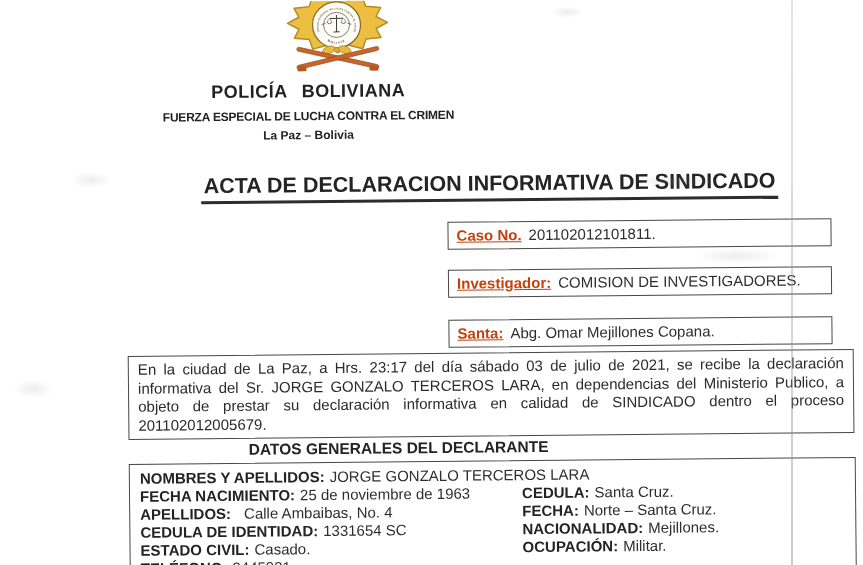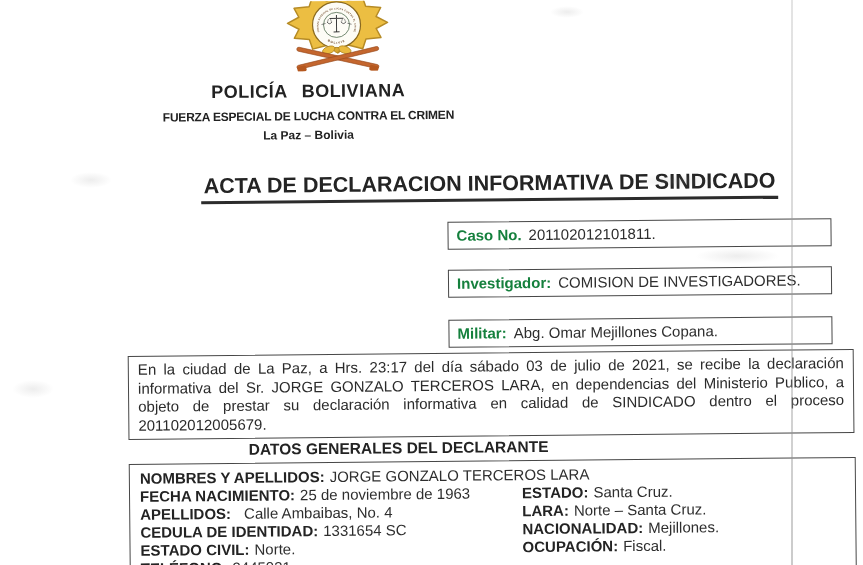--- a/index.html
+++ b/index.html
@@ -27,21 +27,21 @@
 
   
   .title-wrap { position:absolute; left:127px; top:172px; width:727px; text-align:center; }
   .doc-title { display:inline-block; font-size:21.5px; font-weight:bold; color:#242424;
     border-bottom:3px solid #2c2c2c; padding:0 3px 2px 3px; white-space:nowrap; }
 
   
   .cbox { position:absolute; left:448px; width:384px; box-sizing:border-box;
     border:1.6px solid #474747; padding:4px 8px; font-size:15px; line-height:18px;
     background:rgba(255,255,255,0); white-space:nowrap; }
-  .cbox .lbl { font-weight:bold; margin-right:7px; color:#15803d; }
+  .cbox .lbl { font-weight:bold; margin-right:7px; color:#c2410c;text-decoration:underline; }
   #cbox-caso { top:222px; }
   #cbox-investigador { top:270px; }
   #cbox-fiscal { top:320px; }
 
   
   .intro-box { position:absolute; left:127px; top:353px; width:726px; box-sizing:border-box;
     border:1.6px solid #474747; padding:4px 9px; }
   .intro-box p { margin:0; font-size:15px; line-height:18.5px; text-align:justify; color:#2b2b2b; }
 
   
@@ -113,49 +113,49 @@
       <span class="doc-title">ACTA DE DECLARACION INFORMATIVA DE SINDICADO</span>
     </div>
 
     <div class="cbox" id="cbox-caso">
       <span class="lbl">Caso No.</span><span class="val">201102012101811.</span>
     </div>
     <div class="cbox" id="cbox-investigador">
       <span class="lbl">Investigador:</span><span class="val">COMISION DE INVESTIGADORES.</span>
     </div>
     <div class="cbox" id="cbox-fiscal">
-      <span class="lbl">Militar:</span><span class="val">Abg. Omar Mejillones Copana.</span>
+      <span class="lbl">Santa:</span><span class="val">Abg. Omar Mejillones Copana.</span>
     </div>
 
     <div class="intro-box">
       <p>En la ciudad de La Paz, a Hrs. 23:17 del día sábado 03 de julio de 2021, se recibe la declaración informativa del Sr. JORGE GONZALO TERCEROS LARA, en dependencias del Ministerio Publico, a objeto de prestar su declaración informativa en calidad de SINDICADO dentro el proceso 201102012005679.</p>
     </div>
 
     <div class="section-heading">DATOS GENERALES DEL DECLARANTE</div>
 
     <div class="data-box">
       <div class="drow full">
         <div class="dleft"><span class="lbl">NOMBRES Y APELLIDOS:</span><span class="val">JORGE GONZALO TERCEROS LARA</span></div>
         <div class="dright"></div>
       </div>
       <div class="drow">
         <div class="dleft"><span class="lbl">FECHA NACIMIENTO:</span><span class="val">25 de noviembre de 1963</span></div>
-        <div class="dright"><span class="lbl">ESTADO:</span><span class="val">Santa Cruz.</span></div>
+        <div class="dright"><span class="lbl">CEDULA:</span><span class="val">Santa Cruz.</span></div>
       </div>
       <div class="drow">
         <div class="dleft"><span class="lbl">APELLIDOS:</span><span class="val val-indent">Calle Ambaibas, No. 4</span></div>
-        <div class="dright"><span class="lbl">LARA:</span><span class="val">Norte – Santa Cruz.</span></div>
+        <div class="dright"><span class="lbl">FECHA:</span><span class="val">Norte – Santa Cruz.</span></div>
       </div>
       <div class="drow">
         <div class="dleft"><span class="lbl">CEDULA DE IDENTIDAD:</span><span class="val">1331654 SC</span></div>
         <div class="dright"><span class="lbl">NACIONALIDAD:</span><span class="val">Mejillones.</span></div>
       </div>
       <div class="drow">
-        <div class="dleft"><span class="lbl">ESTADO CIVIL:</span><span class="val">Norte.</span></div>
-        <div class="dright"><span class="lbl">OCUPACIÓN:</span><span class="val">Fiscal.</span></div>
+        <div class="dleft"><span class="lbl">ESTADO CIVIL:</span><span class="val">Casado.</span></div>
+        <div class="dright"><span class="lbl">OCUPACIÓN:</span><span class="val">Militar.</span></div>
       </div>
       <div class="drow full">
         <div class="dleft"><span class="lbl">TELÉFONO:</span><span class="val">2445021</span></div>
         <div class="dright"></div>
       </div>
     </div>
 
   </div>
 
   <div class="scanline"></div>

